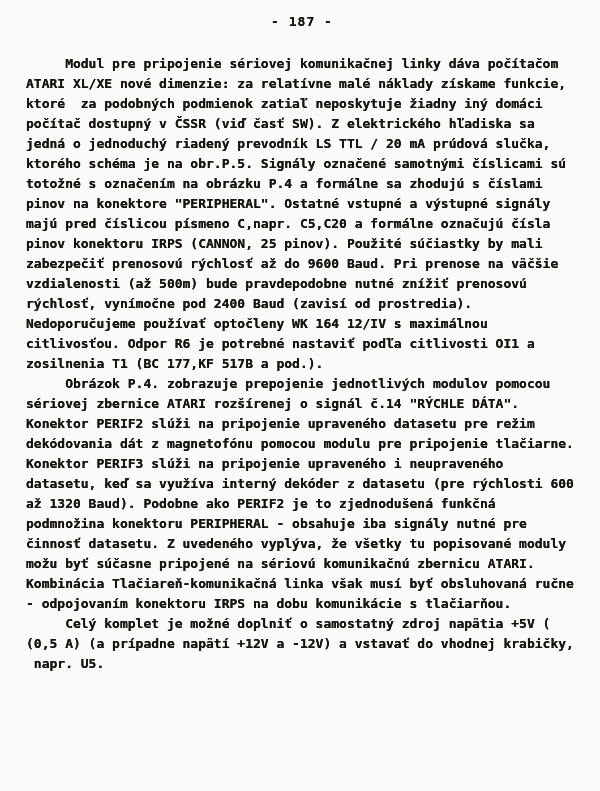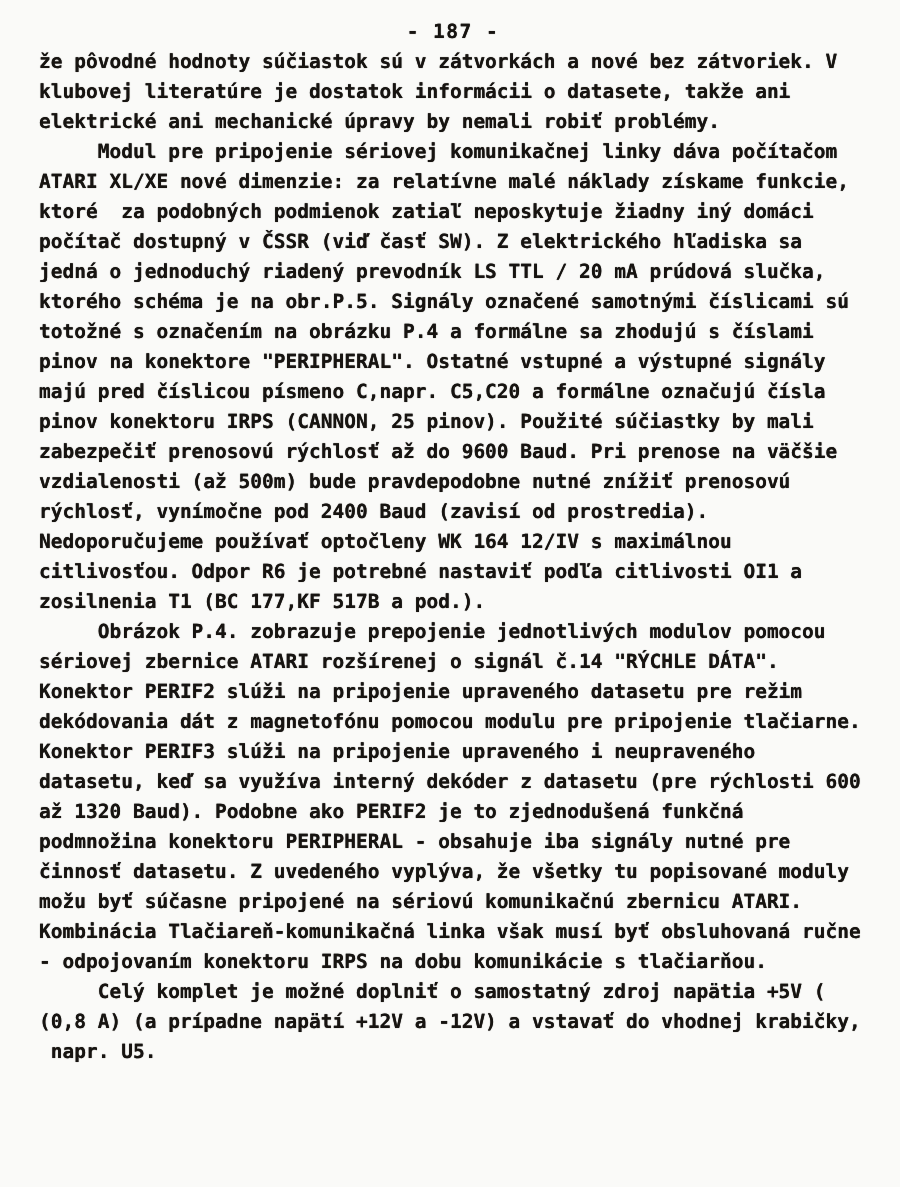--- a/index.html
+++ b/index.html
@@ -19,40 +19,38 @@
     padding: 12px 22px 0 26px;
     background: #fafaf8;
     color: #171411;
     font-family: "DejaVu Sans Mono", "Liberation Mono", monospace;
     font-size: 13px;
     font-weight: bold;
     line-height: 20px;
   }
   .page-number {
     text-align: center;
+    margin-bottom: 22px;
     letter-spacing: 1px;
     text-shadow: 0 0 0.5px currentColor;
   }
   .para {
     white-space: pre;
     margin: 0;
     text-shadow: 0 0 0.5px currentColor;
   }
   .para + .para {
   }
 </style>
 </head>
 <body>
 
 <div class="page">
   <div class="page-number">- 187 -</div>
 
-  <div class="para">že pôvodné hodnoty súčiastok sú v zátvorkách a nové bez zátvoriek. V
-klubovej literatúre je dostatok informácii o datasete, takže ani
-elektrické ani mechanické úpravy by nemali robiť problémy.</div>
 
   <div class="para">     Modul pre pripojenie sériovej komunikačnej linky dáva počítačom
 ATARI XL/XE nové dimenzie: za relatívne malé náklady získame funkcie,
 ktoré  za podobných podmienok zatiaľ neposkytuje žiadny iný domáci
 počítač dostupný v ČSSR (viď časť SW). Z elektrického hľadiska sa
 jedná o jednoduchý riadený prevodník LS TTL / 20 mA prúdová slučka,
 ktorého schéma je na obr.P.5. Signály označené samotnými číslicami sú
 totožné s označením na obrázku P.4 a formálne sa zhodujú s číslami
 pinov na konektore "PERIPHERAL". Ostatné vstupné a výstupné signály
 majú pred číslicou písmeno C,napr. C5,C20 a formálne označujú čísla
@@ -71,15 +69,15 @@
 Konektor PERIF3 slúži na pripojenie upraveného i neupraveného
 datasetu, keď sa využíva interný dekóder z datasetu (pre rýchlosti 600
 až 1320 Baud). Podobne ako PERIF2 je to zjednodušená funkčná
 podmnožina konektoru PERIPHERAL - obsahuje iba signály nutné pre
 činnosť datasetu. Z uvedeného vyplýva, že všetky tu popisované moduly
 možu byť súčasne pripojené na sériovú komunikačnú zbernicu ATARI.
 Kombinácia Tlačiareň-komunikačná linka však musí byť obsluhovaná ručne
 - odpojovaním konektoru IRPS na dobu komunikácie s tlačiarňou.</div>
 
   <div class="para">     Celý komplet je možné doplniť o samostatný zdroj napätia +5V (
-(0,8 A) (a prípadne napätí +12V a -12V) a vstavať do vhodnej krabičky,
+(0,5 A) (a prípadne napätí +12V a -12V) a vstavať do vhodnej krabičky,
  napr. U5.</div>
 </div>
 
 </body></html>

